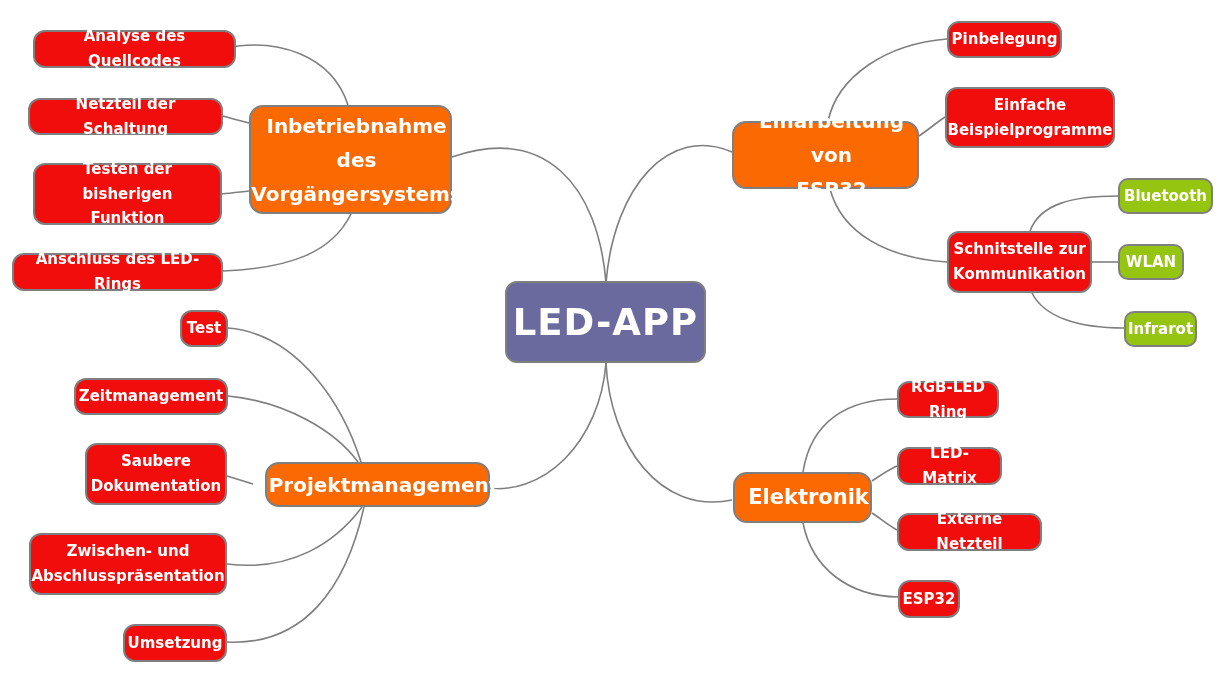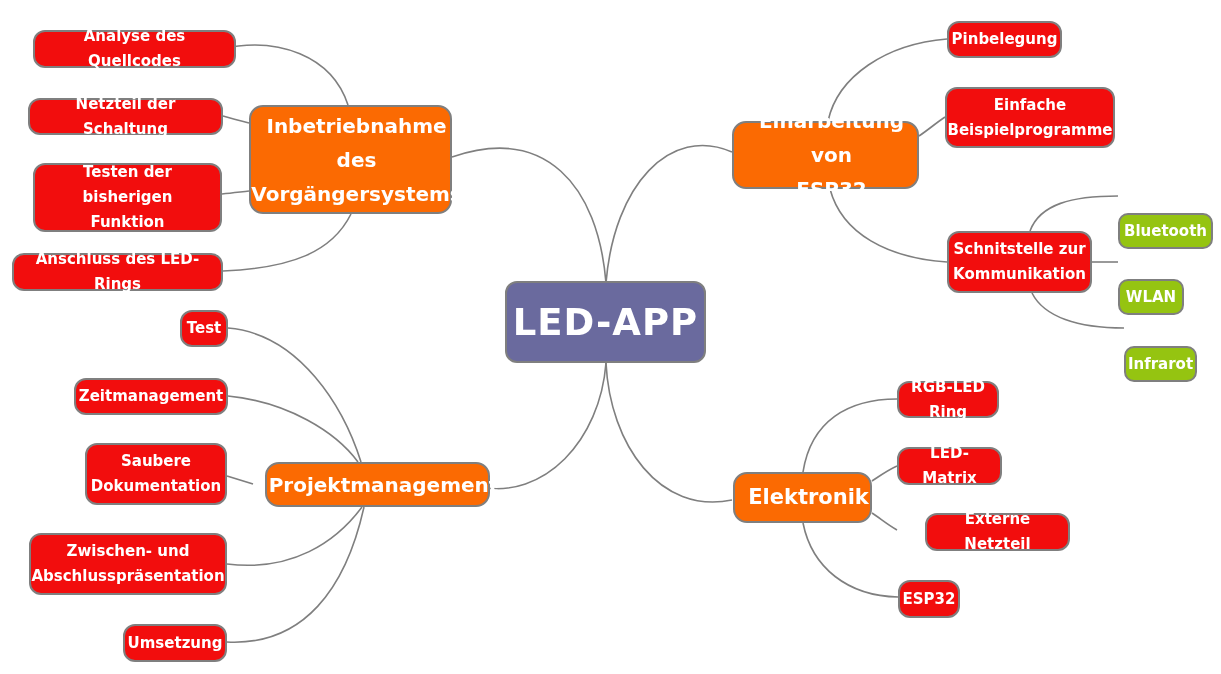--- a/index.html
+++ b/index.html
@@ -53,21 +53,20 @@
     border-radius: 12px;
     font-size: 15px;
     line-height: 1.65;
     padding: 0 8px;
   }
   .node.subleaf {
     background: var(--subleaf-bg, #95c411);
     border-radius: 10px;
     font-size: 15px;
     padding: 0 8px;
-    margin-top: 35px;
   }
 </style>
 </head>
 <body>
 
 <div class="canvas">
 
   <svg class="links" viewBox="0 0 1221 674" xmlns="http://www.w3.org/2000/svg">
     <path d="M606,283 C598,185 545,125 452,157"></path>
     <path d="M606,283 C614,185 670,125 732,152"></path>
@@ -99,21 +98,21 @@
     <path d="M803,523 C812,568 848,596 898,597"></path>
   </svg>
 
   <div class="node center" style="left:505px;top:281px;width:201px;height:82px;">LED-APP</div>
 
   <div class="node branch" style="left:249px;top:105px;width:203px;height:109px;">Inbetriebnahme
 des
 Vorgängersystems</div>
   <div class="node leaf" style="left:33px;top:30px;width:203px;height:38px;">Analyse des Quellcodes</div>
   <div class="node leaf" style="left:28px;top:98px;width:195px;height:37px;">Netzteil der Schaltung</div>
-  <div class="node leaf" style="left:33px;top:163px;width:189px;height:69px;">Testen der bisherigen
+  <div class="node leaf" style="left:33px;top:163px;width:189px;height:62px;">Testen der bisherigen
 Funktion</div>
   <div class="node leaf" style="left:12px;top:253px;width:211px;height:38px;">Anschluss des LED-Rings</div>
 
   <div class="node branch" style="left:732px;top:121px;width:187px;height:68px;">Einarbeitung von
 ESP32</div>
   <div class="node leaf" style="left:947px;top:21px;width:115px;height:37px;">Pinbelegung</div>
   <div class="node leaf" style="left:945px;top:87px;width:170px;height:61px;">Einfache
 Beispielprogramme</div>
   <div class="node leaf" style="left:947px;top:231px;width:145px;height:62px;">Schnitstelle zur
 Kommunikation</div>
@@ -126,16 +125,16 @@
   <div class="node leaf" style="left:74px;top:378px;width:154px;height:37px;">Zeitmanagement</div>
   <div class="node leaf" style="left:85px;top:443px;width:142px;height:62px;">Saubere
 Dokumentation</div>
   <div class="node leaf" style="left:29px;top:533px;width:198px;height:62px;">Zwischen- und
 Abschlusspräsentation</div>
   <div class="node leaf" style="left:123px;top:624px;width:104px;height:38px;">Umsetzung</div>
 
   <div class="node branch" style="left:733px;top:472px;width:139px;height:51px;font-size:21px;">Elektronik</div>
   <div class="node leaf" style="left:897px;top:381px;width:102px;height:37px;">RGB-LED Ring</div>
   <div class="node leaf" style="left:897px;top:447px;width:105px;height:38px;">LED-Matrix</div>
-  <div class="node leaf" style="left:897px;top:513px;width:145px;height:38px;margin-left:28px;">Externe Netzteil</div>
+  <div class="node leaf" style="left:897px;top:513px;width:145px;height:38px;">Externe Netzteil</div>
   <div class="node leaf" style="left:898px;top:580px;width:62px;height:38px;">ESP32</div>
 
 </div>
 
 </body></html>

